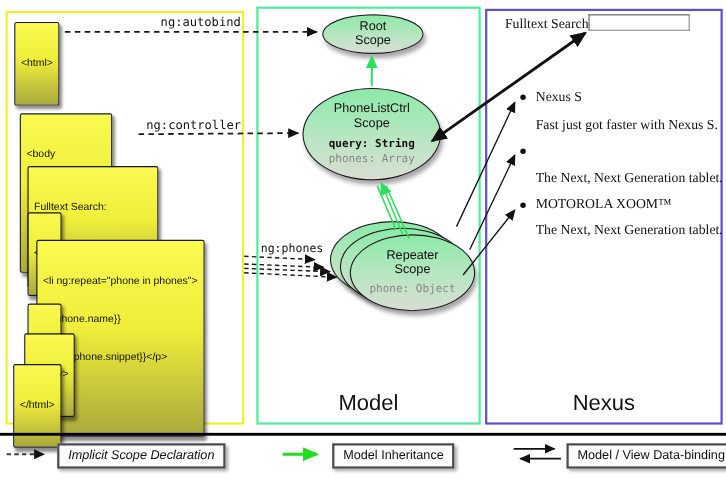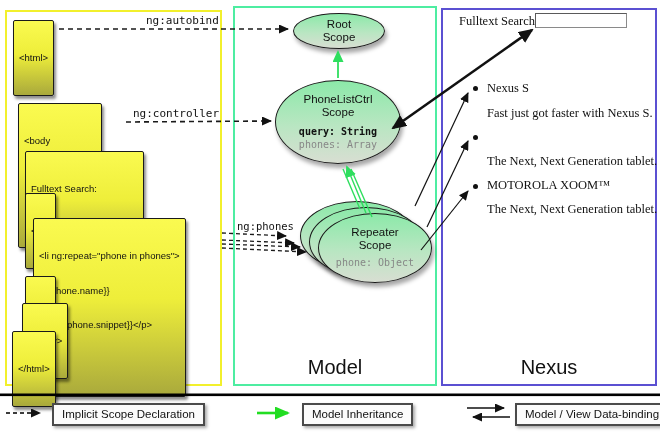--- a/index.html
+++ b/index.html
@@ -122,21 +122,21 @@
   <div class="serif" style="left:487px;top:81px;">Nexus S</div>
   <div class="serif" style="left:487px;top:106px;">Fast just got faster with Nexus S.</div>
 
   <div class="bullet" style="left:473px;top:135px;"></div>
   <div class="serif" style="left:487px;top:154px;">The Next, Next Generation tablet.</div>
 
   <div class="bullet" style="left:473px;top:184px;"></div>
   <div class="serif" style="left:487px;top:178px;">MOTOROLA XOOM™</div>
   <div class="serif" style="left:487px;top:202px;">The Next, Next Generation tablet.</div>
 
-  <div class="legend-box" style="left:52px;">Implicit Scope Declaration</div>
+  <div class="legend-box" style="left:52px;font-style:italic;">Implicit Scope Declaration</div>
   <div class="legend-box" style="left:302px;">Model Inheritance</div>
   <div class="legend-box" style="left:515px;">Model / View Data-binding</div>
 
   <svg class="overlay" width="660" height="435" viewBox="0 0 660 435">
     <defs>
       <marker id="mDark" markerUnits="userSpaceOnUse" markerWidth="10" markerHeight="9" refX="9" refY="4.5" orient="auto">
           <path d="M0,0 L10,4.5 L0,9 z" fill="#111"></path>
         </marker>
       <marker id="mBig" markerUnits="userSpaceOnUse" markerWidth="15" markerHeight="13" refX="13" refY="6.5" orient="auto">
           <path d="M0,0 L15,6.5 L0,13 z" fill="#111"></path>

